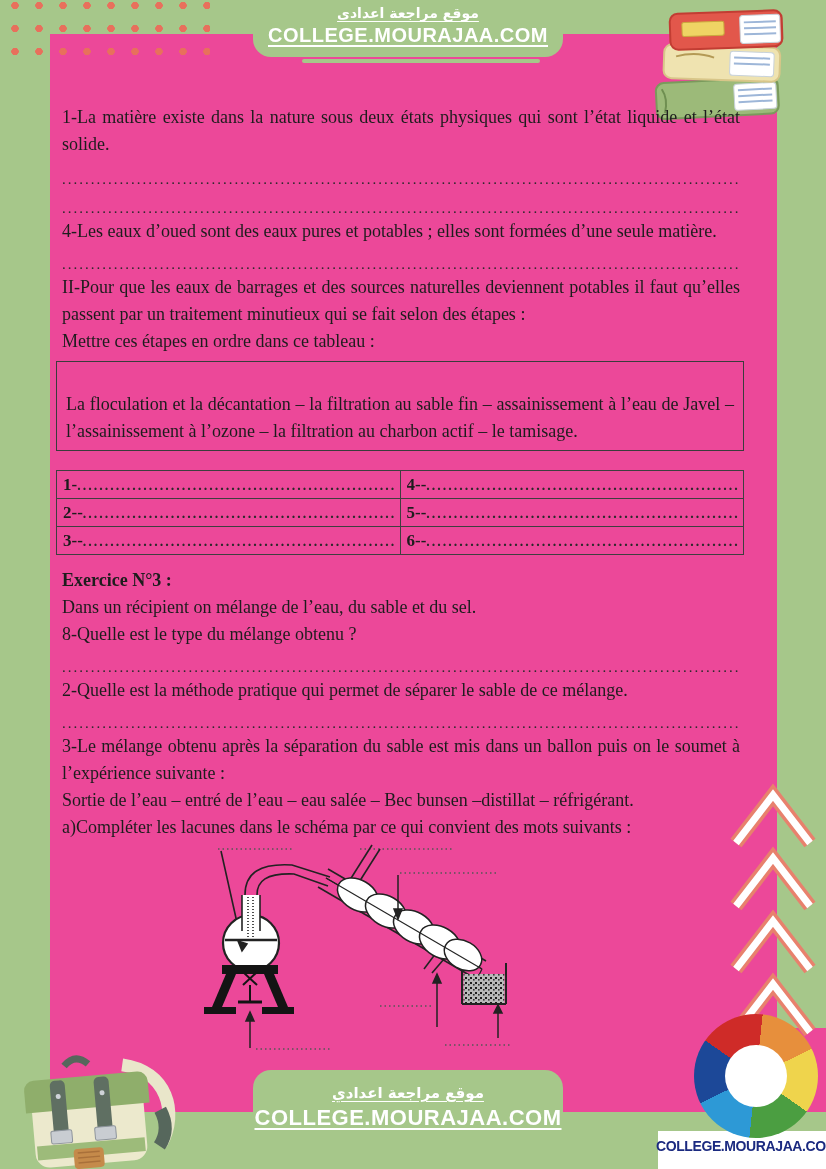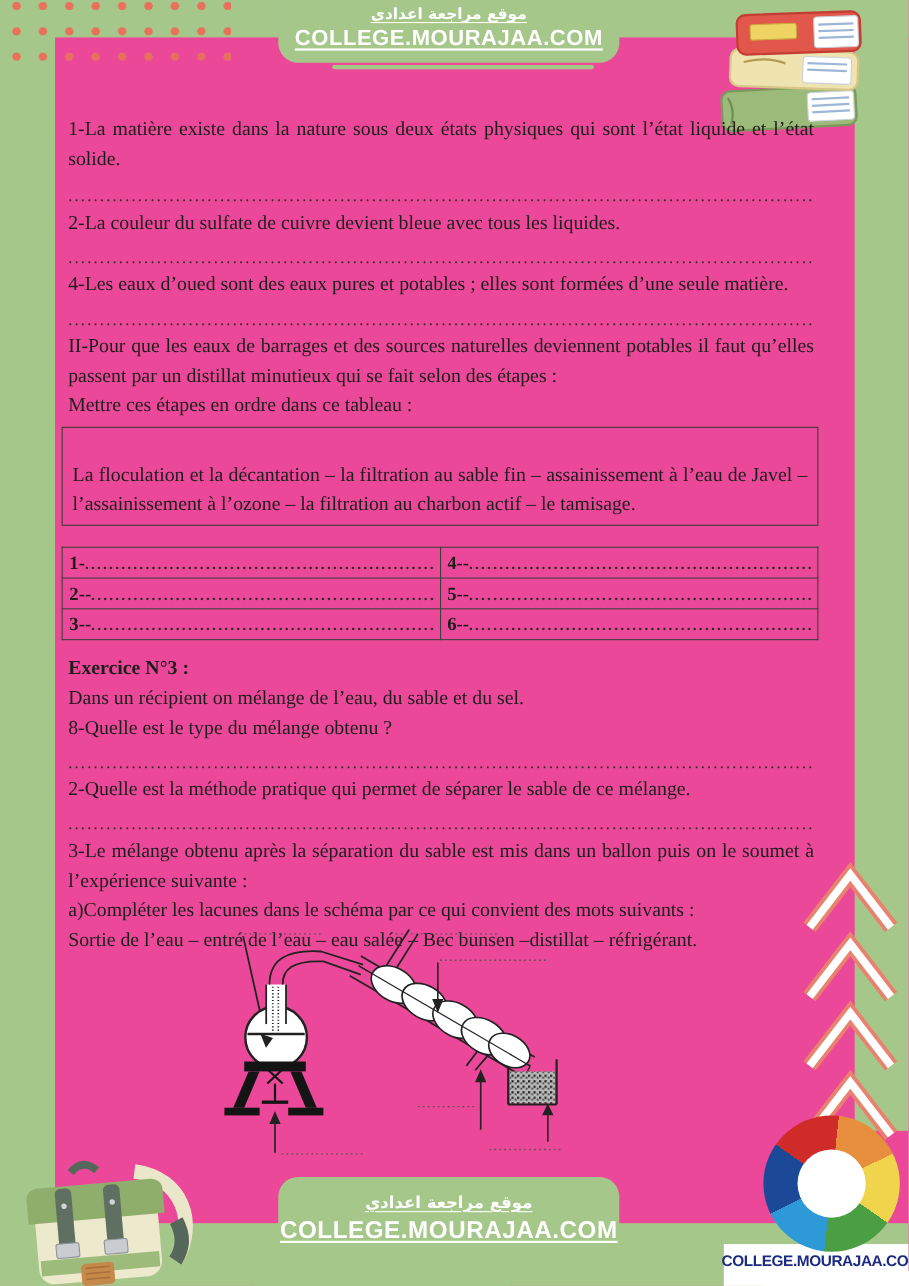--- a/index.html
+++ b/index.html
@@ -104,25 +104,24 @@
       <rect x="92" y="14" width="40" height="28" rx="3" fill="#fff" stroke="#c8d2da"></rect>
       <line x1="96" y1="21" x2="128" y2="21" stroke="#9db6d8" stroke-width="2"></line>
       <line x1="96" y1="27" x2="128" y2="27" stroke="#9db6d8" stroke-width="2"></line>
       <line x1="96" y1="33" x2="128" y2="33" stroke="#9db6d8" stroke-width="2"></line>
     </g>
   </svg>
 
   <div class="doc">
     <p>1-La matière existe dans la nature sous deux états physiques qui sont l’état liquide et l’état solide.</p>
     <div class="dotline mtA">..................................................................................................................................</div>
-    <p class="mtB">2-La couleur du sulfate de cuivre devient bleue avec tous les liquides.</p>
     <div class="dotline mtC">..................................................................................................................................</div>
     <p class="mtB">4-Les eaux d’oued sont des eaux pures et potables ; elles sont formées d’une seule matière.</p>
     <div class="dotline mtC">..................................................................................................................................</div>
-    <p class="mtB">II-Pour que les eaux de barrages et des sources naturelles deviennent potables il faut qu’elles passent par un distillat minutieux qui se fait selon des étapes :</p>
+    <p class="mtB">II-Pour que les eaux de barrages et des sources naturelles deviennent potables il faut qu’elles passent par un traitement minutieux qui se fait selon des étapes :</p>
     <p>Mettre ces étapes en ordre dans ce tableau :</p>
 
     <div class="wordbox">
       <p>La floculation et la décantation – la filtration au sable fin – assainissement à l’eau de Javel – l’assainissement à l’ozone – la filtration au charbon actif – le tamisage.</p>
     </div>
 
     <table class="steps">
       <tbody>
         <tr>
           <td>
@@ -169,22 +168,22 @@
       </tbody>
     </table>
 
     <p class="exo-title">Exercice N°3 :</p>
     <p>Dans un récipient on mélange de l’eau, du sable et du sel.</p>
     <p>8-Quelle est le type du mélange obtenu ?</p>
     <div class="dotline mtC">..................................................................................................................................</div>
     <p class="mtB">2-Quelle est la méthode pratique qui permet de séparer le sable de ce mélange.</p>
     <div class="dotline mtC">..................................................................................................................................</div>
     <p class="mtB">3-Le mélange obtenu après la séparation du sable est mis dans un ballon puis on le soumet à l’expérience suivante :</p>
+    <p>Sortie de l’eau – entré de l’eau – eau salée – Bec bunsen –distillat – réfrigérant.</p>
     <p>a)Compléter les lacunes dans le schéma par ce qui convient des mots suivants :</p>
-    <p>Sortie de l’eau – entré de l’eau – eau salée – Bec bunsen –distillat – réfrigérant.</p>
   </div>
 
   <svg class="diagram" width="490" height="218" viewBox="0 0 490 218">
     <defs>
       <pattern id="speck" width="5" height="5" patternUnits="userSpaceOnUse">
         <rect width="5" height="5" fill="#b9b9b9"></rect>
         <rect x="0" y="1" width="2" height="2" fill="#1e1e1e"></rect>
         <rect x="3" y="3" width="1.6" height="1.6" fill="#333"></rect>
       </pattern>
     </defs>

